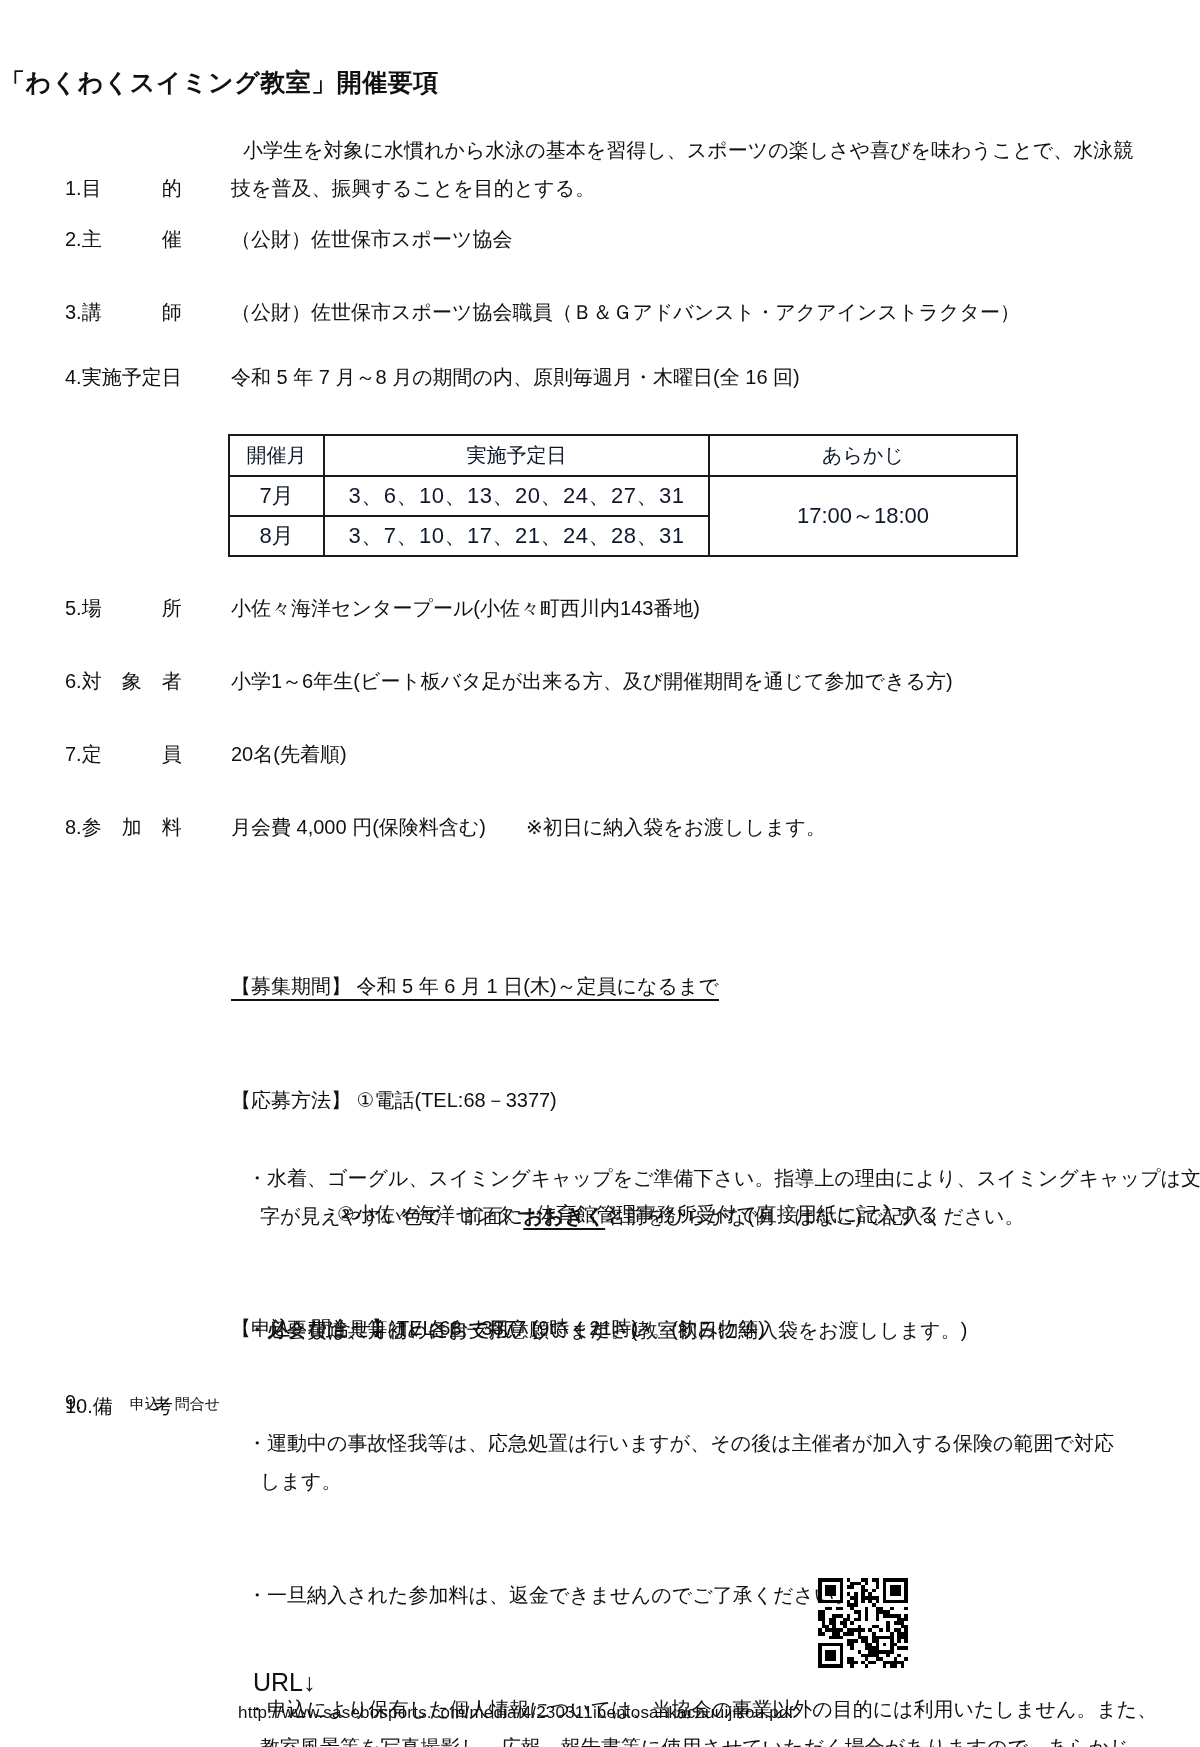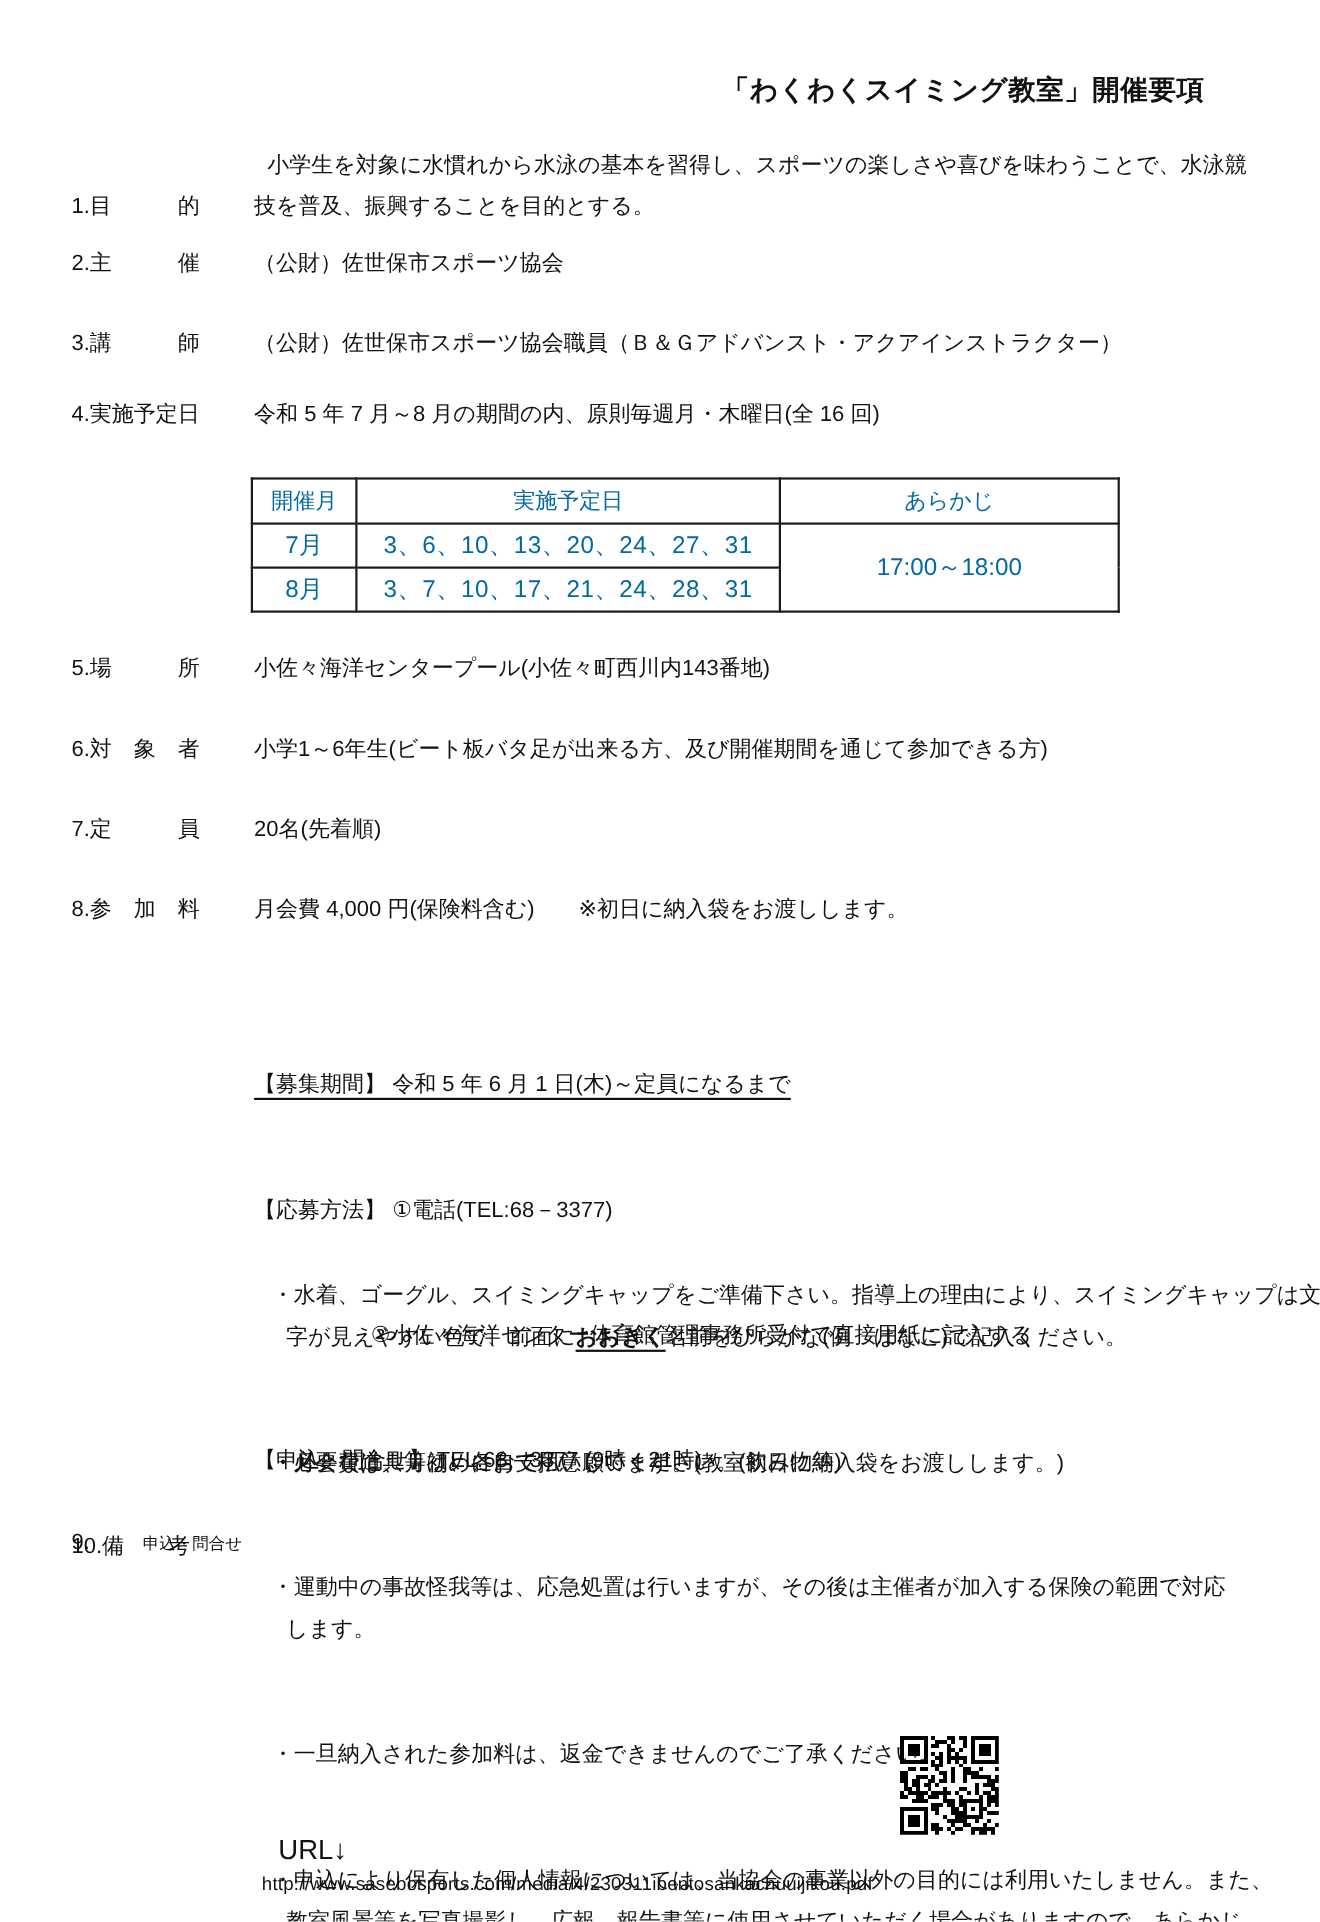--- a/index.html
+++ b/index.html
@@ -2,41 +2,41 @@
 <html lang="ja"><head>
 <meta charset="utf-8">
 <style>
   html,body{margin:0;padding:0;background:#fff;}
   .page{
     position:relative;width:1200px;height:1747px;background:#ffffff;
     font-family:"Liberation Sans","DejaVu Sans",sans-serif;color:#111;
     overflow:hidden;
   }
   .title{
-    position:absolute;top:62px;left:0;width:1080px;text-align:right;
-    font-size:25px;font-weight:700;line-height:40px;margin:0;letter-spacing:.5px;padding-left:15px;
+    position:absolute;top:62px;left:0;width:1080px;text-align:left;
+    font-size:25px;font-weight:700;line-height:40px;margin:0;letter-spacing:.5px;
   }
   .row{
     position:absolute;left:65px;right:5px;display:flex;align-items:flex-end;
     font-size:20px;line-height:38px;gap:16px;
   }
   .lbl{flex:0 0 150px;width:150px;white-space:pre;}
   .lbl .num{white-space:pre;}
   .lbl .small{font-size:15px;margin-left:48px;}
   .cnt{flex:1 1 auto;white-space:pre;}
   .indent-first{text-indent:12px;}
   .bullets{padding-left:16px;}
   .bullet{white-space:pre;padding-left:13px;text-indent:-13px;}
   .u{text-decoration:underline;text-underline-offset:6px;text-decoration-thickness:1.5px;}
   .em{font-weight:700;text-decoration:underline;text-underline-offset:5px;text-decoration-thickness:2px;}
   .sub-indent{padding-left:106px;}
   table.sched{
     position:absolute;left:228px;top:434px;width:788px;
     border-collapse:collapse;table-layout:fixed;
-    font-size:22px;color:#0369a1;
+    font-size:22px;color:#0f172a;
   }
   table.sched th,table.sched td{
     border:2px solid #1a1a1a;padding:0;height:38px;font-weight:400;
   }
   table.sched th{font-size:20px;text-align:center;height:39px;}
   td.c{text-align:center;}
   td.dates{text-align:center;padding-left:14px;letter-spacing:.5px;}
   .agree{position:absolute;left:231px;top:1623px;font-size:20px;line-height:38px;white-space:pre;}
   .qr{position:absolute;left:818px;top:1578px;width:90px;height:90px;}
   .url-label{position:absolute;left:253px;top:1663px;font-size:25px;line-height:38px;}

